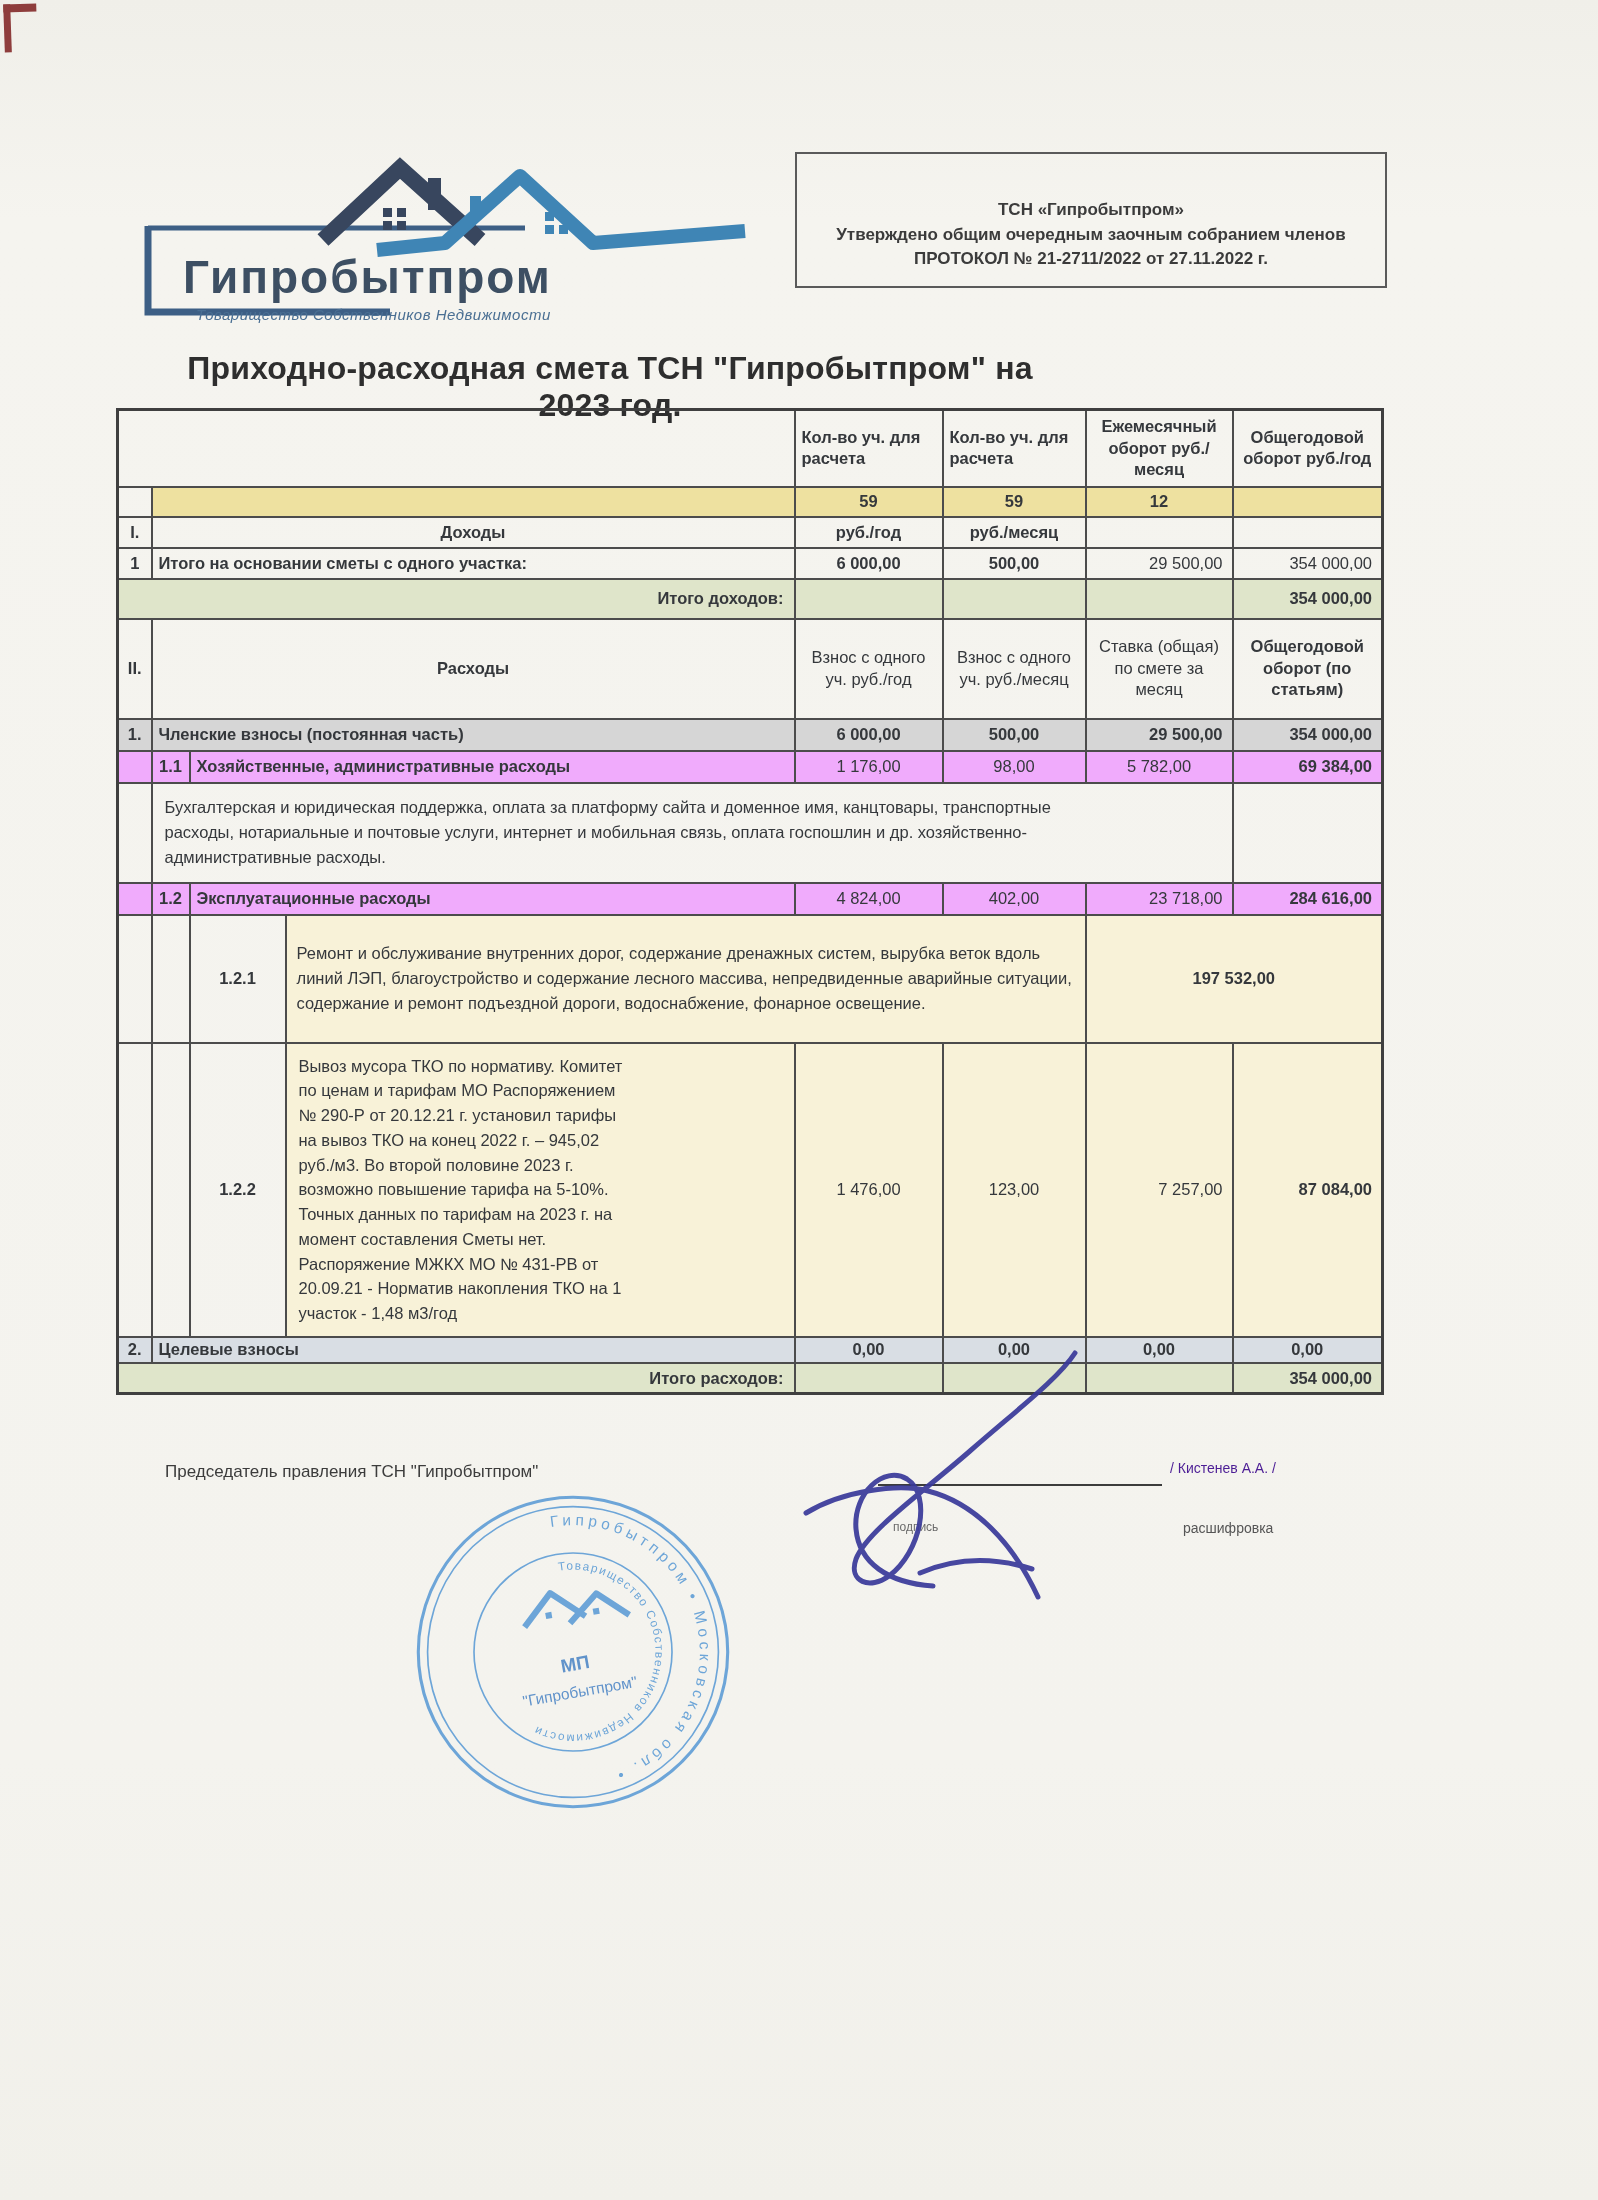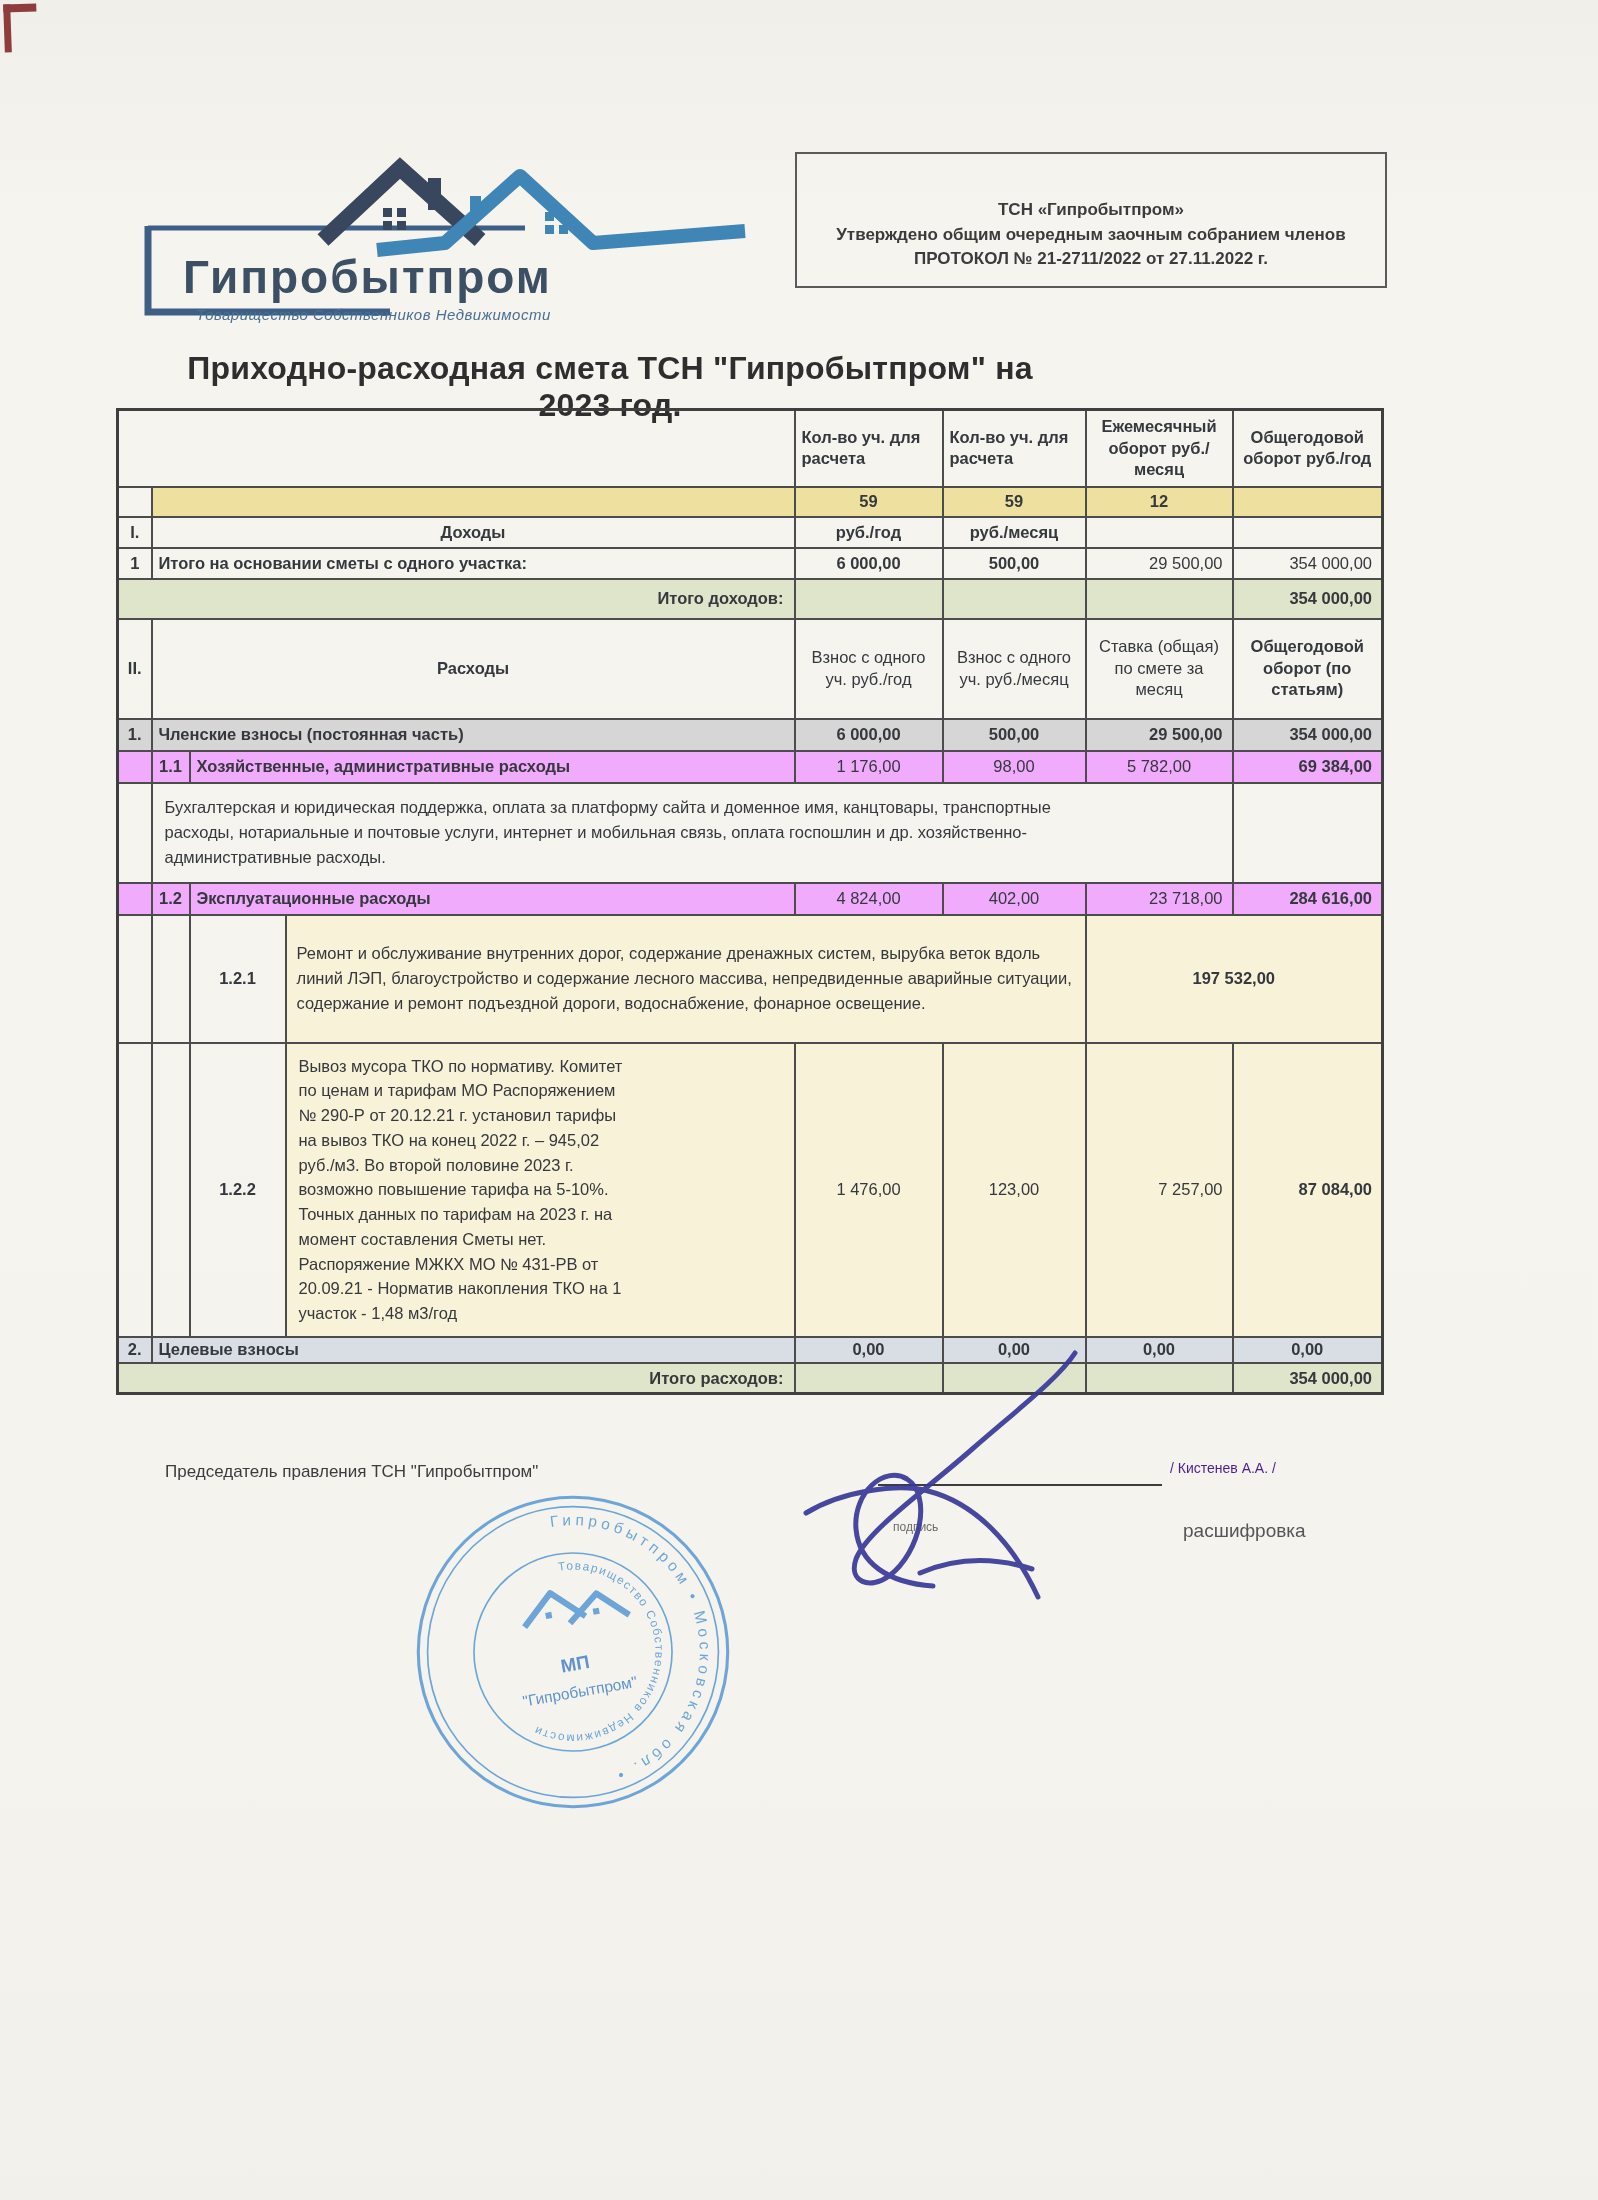--- a/index.html
+++ b/index.html
@@ -43,21 +43,21 @@
   .note-cell{padding:8px 120px 8px 12px !important;font-size:16.5px;line-height:1.5;vertical-align:middle;}
   .desc-121{padding:8px 10px 8px 10px !important;font-size:16px;line-height:1.5;}
   .desc-122{padding:10px 170px 10px 12px !important;font-size:15.5px;line-height:1.5;vertical-align:middle;}
   .colhead{font-size:16.5px;font-weight:bold;line-height:1.3;}
   .colhead2{font-size:16px;line-height:1.3;text-align:center;}
   
   .chairman{position:absolute;left:165px;top:1462px;font-size:17px;color:#3c3c3c;}
   .sig-line{position:absolute;left:878px;top:1484px;width:284px;border-bottom:2px solid #3c3c3c;}
   .sig-name{position:absolute;left:1170px;top:1460px;font-size:14px;color:#4c1d95;}
   .sig-caption{position:absolute;left:893px;top:1520px;font-size:12px;color:#6b6b6b;}
-  .name-caption{position:absolute;left:1183px;top:1520px;font-size:19px;color:#555;}
+  .name-caption{position:absolute;left:1183px;top:1520px;font-size:14px;color:#555;}
   .signature-svg{position:absolute;left:770px;top:1345px;z-index:3;}
   .stamp-svg{position:absolute;left:408px;top:1487px;z-index:2;opacity:.88;}
 </style>
 </head>
 <body>
 
 <div class="page">
 
   <div class="corner-mark"></div>
 

